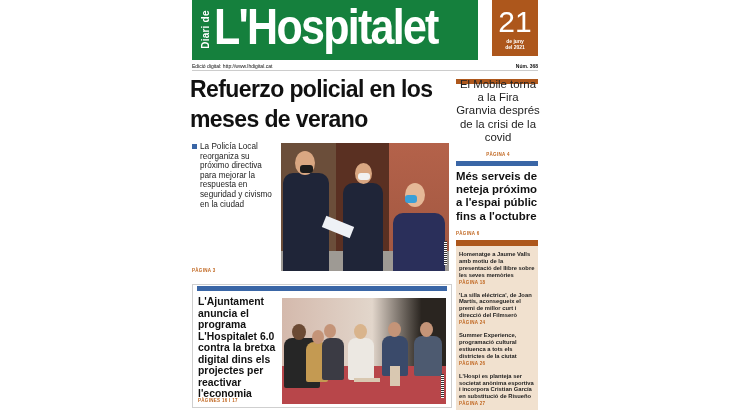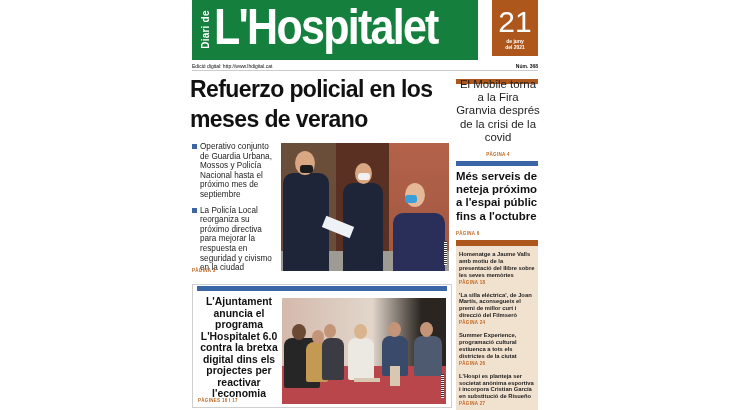--- a/index.html
+++ b/index.html
@@ -48,21 +48,21 @@
   .story-neteja { top: 170px; font-size: 11.4px; font-weight: bold; line-height: 13.2px; color: #111; }
 
   .brief-box { position: absolute; left: 266px; top: 240px; width: 82px; height: 170px; background: #f1e1cf; }
   .brief-box .topbar { height: 6px; background: #ad571c; }
   .brief { padding: 0 3px; margin-top: 5px; font-size: 5.8px; line-height: 6.9px; font-weight: bold; color: #1d1d1d; }
   .brief .pagina-tag { display: block; margin-top: 1px; }
 
   
   .bottom-frame { position: absolute; left: 2px; top: 284px; width: 260px; height: 124px; border: 1px solid #cfcfcf; background: #fff; }
   .bottom-frame .topbar { position: absolute; left: 4px; top: 1px; width: 250px; height: 5px; background: #3a66a6; }
-  .story-ajunt { position: absolute; left: 5px; top: 11px; width: 82px; font-size: 10.4px; line-height: 11.5px; font-weight: bold; color: #111; text-align: center; }
+  .story-ajunt { position: absolute; left: 5px; top: 11px; width: 82px; font-size: 10.4px; line-height: 11.5px; font-weight: bold; color: #111; }
   .bottom-frame .pagina-tag { position: absolute; left: 5px; top: 113px; }
 
   .photo2 { position: absolute; left: 89px; top: 13px; width: 164px; height: 106px; background: #d8c9bd; overflow: hidden; }
   .photo2 .backwall { position: absolute; left: 0; top: 0; width: 100%; height: 70%; background: linear-gradient(90deg,#d4b9ac,#e2d6cb 55%,#2a2520 85%); }
   .photo2 .stage { position: absolute; left: 0; bottom: 0; width: 100%; height: 36%; background: #b8464a; }
   .photo2 .person { position: absolute; border-radius: 8px 8px 2px 2px; }
   .photo2 .phead { position: absolute; border-radius: 50%; background: #c49478; }
   .photo2 .table { position: absolute; background: #d9c8b1; }
 </style>
 </head>
@@ -84,24 +84,20 @@
   </div>
 
   <div class="subline">
     <span class="edicio">Edició digital: http://www.lhdigital.cat</span>
     <span class="num">Núm. 368</span>
   </div>
 
   <div class="headline">Refuerzo policial en los meses de verano</div>
 
   <div class="bullets">
-    <div class="bullet">
-      <span class="sq"></span>
-      <span>Operativo conjunto de Guardia Urbana, Mossos y Policía Nacional hasta el próximo mes de septiembre</span>
-    </div>
     <div class="bullet">
       <span class="sq"></span>
       <span>La Policía Local reorganiza su próximo directiva para mejorar la respuesta en seguridad y civismo en la ciudad</span>
     </div>
     <span class="pagina-tag">PÀGINA 3</span>
   </div>
 
   <div class="photo1">
     <div class="door"></div>
     <div class="wall"></div>

